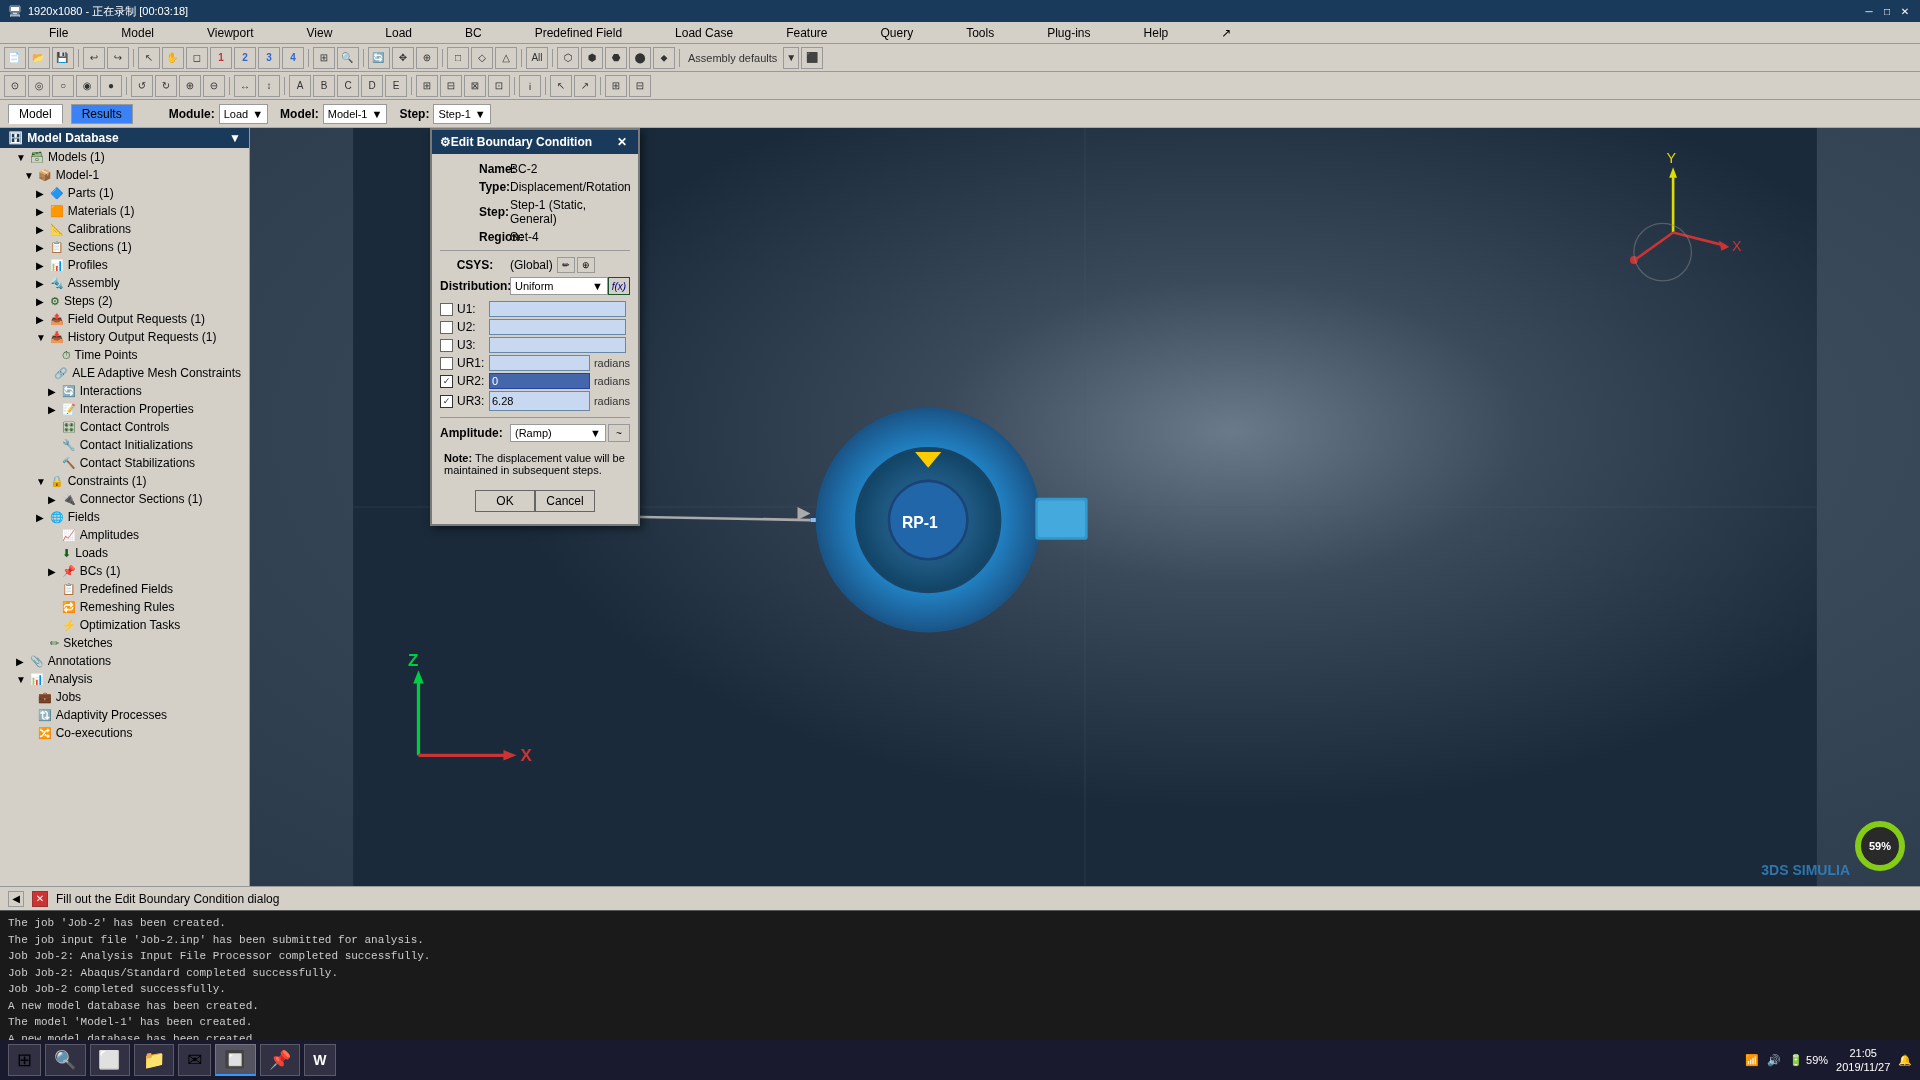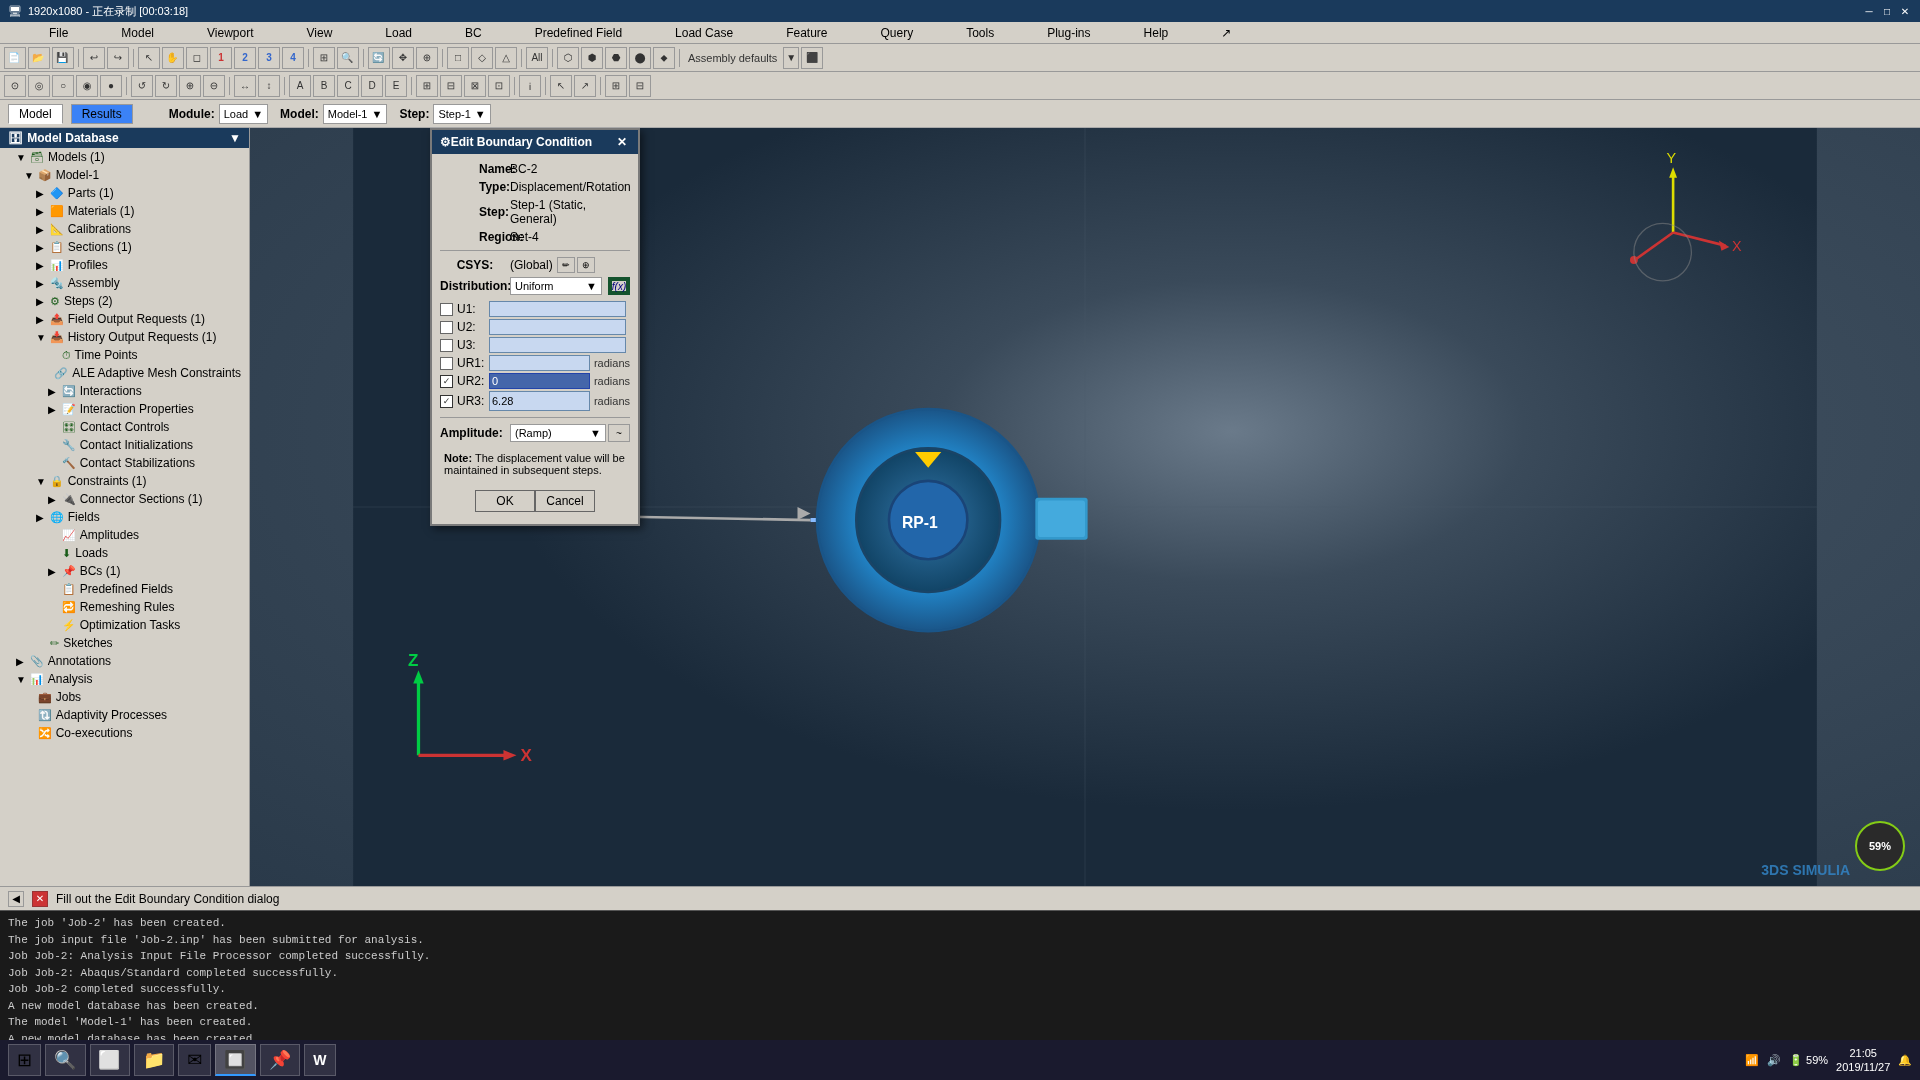--- a/index.html
+++ b/index.html
@@ -204,23 +204,23 @@
       border: 1px solid #999;
       font-size: 11px;
       display: flex;
       align-items: center;
       justify-content: space-between;
       padding: 0 4px;
       cursor: pointer;
     }
     .fx-btn {
       width: 22px; height: 18px;
-      background: #d4d0c8; border: 4px solid #14532d;
+      background: #d4d0c8; border: 1px solid #14532d;
       font-size: 10px; display: flex; align-items: center; justify-content: center;
-      margin-left: 6px; cursor: pointer; font-style: italic; color: navy;
+      margin-left: 0; cursor: pointer; font-style: italic; color: navy;
     }
 
     
     .dof-row {
       display: flex;
       align-items: center;
       margin-bottom: 2px;
       font-size: 12px;
     }
     .dof-checkbox {
@@ -749,21 +749,21 @@
         <polygon points="43,11 35,6 37,14" fill="#cc3333"></polygon>
         <text x="45" y="14" fill="#cc3333" font-size="11" font-family="Arial">X</text>
 
         <line x1="0" y1="0" x2="-28" y2="20" stroke="#cc3333" stroke-width="2"></line>
         <circle cx="-30" cy="21" r="3" fill="#cc3333"></circle>
 
         <circle cx="-8" cy="15" r="22" fill="none" stroke="#888" stroke-width="1" opacity="0.5"></circle>
       </g>
     </svg>
 
-    <div style="position:absolute; bottom:15px; right:15px; width:50px; height:50px; background:#2a2a2a; border-radius:50%; display:flex; align-items:center; justify-content:center; border:2px solid #84cc16;">
+    <div style="position:absolute; bottom:15px; right:15px; width:50px; height:50px; background:#2a2a2a; border-radius:50%; display:flex; align-items:center; justify-content:center; border:6px solid #84cc16;">
       <span style="color:white; font-size:11px; font-weight:bold;">59%</span>
     </div>
 
     <div style="position:absolute; bottom:8px; right:70px; color:#3388cc; font-size:14px; font-weight:bold; opacity:0.8;">3DS SIMULIA</div>
 
     <div id="edit-bc-dialog">
 
       <div id="dialog-titlebar">
         <span>⚙</span>
         <span style="flex:1;">Edit Boundary Condition</span>

